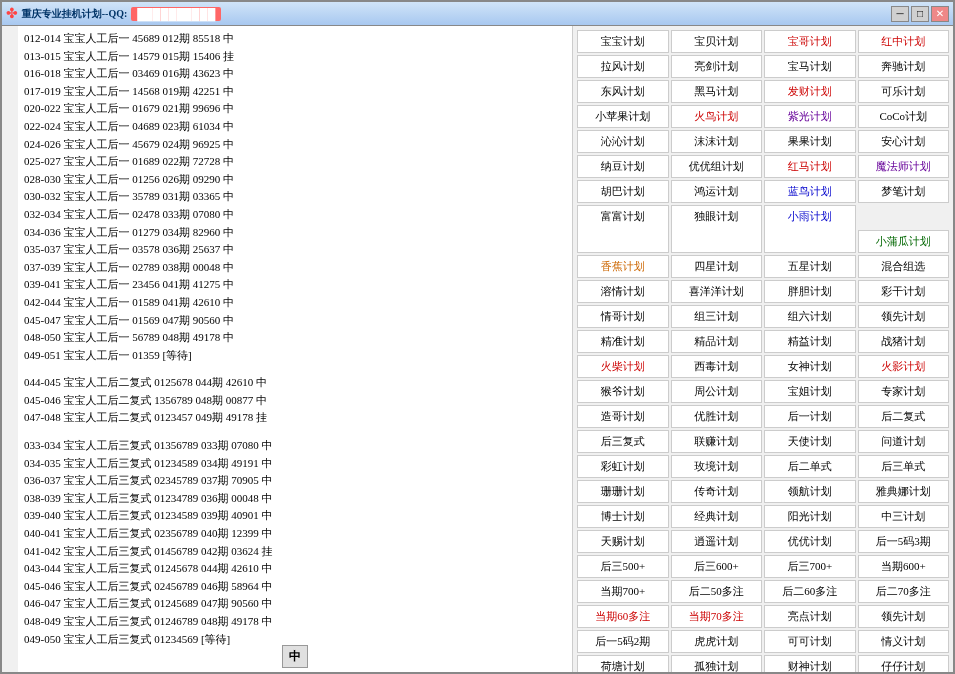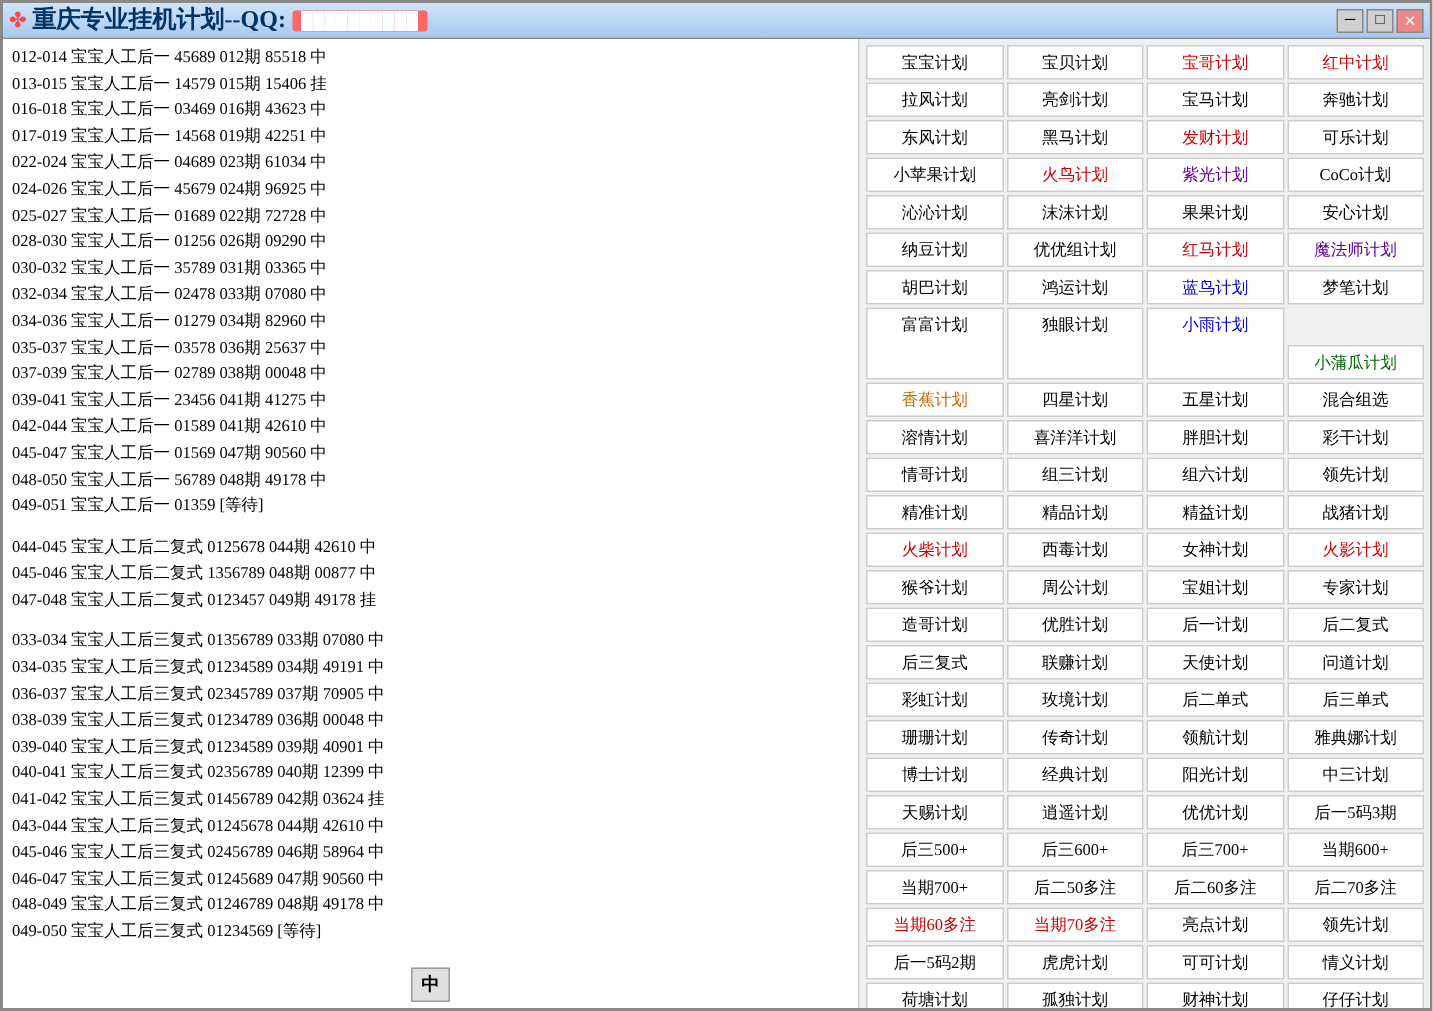--- a/index.html
+++ b/index.html
@@ -32,21 +32,21 @@
     .title-bar-left {
       display: flex;
       align-items: center;
       gap: 4px;
     }
     .title-bar-icon {
       font-size: 14px;
       color: #ff4444;
     }
     .title-bar-text {
-      font-size: 16px;
+      font-size: 10px;
       font-weight: bold;
       color: #003366;
     }
     .title-bar-qq {
       background: #ff6666;
       color: white;
       font-size: 11px;
       padding: 1px 6px;
       border-radius: 2px;
     }
@@ -64,20 +64,21 @@
       display: flex;
       align-items: center;
       justify-content: center;
       font-family: Arial;
     }
     .title-btn.close { background: #e88; color: white; }
     .content-area {
       display: flex;
       flex: 1;
       overflow: hidden;
+      padding-left: 16px;
     }
     .left-panel {
       flex: 1;
       background: white;
       border-right: 1px solid #ccc;
       display: flex;
       flex-direction: column;
       overflow: hidden;
       position: relative;
     }
@@ -165,20 +166,21 @@
     </div>
   </div>
 
   <div class="content-area">
     <div class="left-panel">
       <div class="left-content" id="left-content">
       <div class="data-line">012-014 宝宝人工后一  45689  012期 85518 中</div>
           <div class="data-line">013-015 宝宝人工后一  14579  015期 15406 挂</div>
           <div class="data-line">016-018 宝宝人工后一  03469  016期 43623 中</div>
           <div class="data-line">017-019 宝宝人工后一  14568  019期 42251 中</div>
+          <div class="data-line">020-022 宝宝人工后一  01679  021期 99696 中</div>
           <div class="data-line">022-024 宝宝人工后一  04689  023期 61034 中</div>
           <div class="data-line">024-026 宝宝人工后一  45679  024期 96925 中</div>
           <div class="data-line">025-027 宝宝人工后一  01689  022期 72728 中</div>
           <div class="data-line">028-030 宝宝人工后一  01256  026期 09290 中</div>
           <div class="data-line">030-032 宝宝人工后一  35789  031期 03365 中</div>
           <div class="data-line">032-034 宝宝人工后一  02478  033期 07080 中</div>
           <div class="data-line">034-036 宝宝人工后一  01279  034期 82960 中</div>
           <div class="data-line">035-037 宝宝人工后一  03578  036期 25637 中</div>
           <div class="data-line">037-039 宝宝人工后一  02789  038期 00048 中</div>
           <div class="data-line">039-041 宝宝人工后一  23456  041期 41275 中</div>

